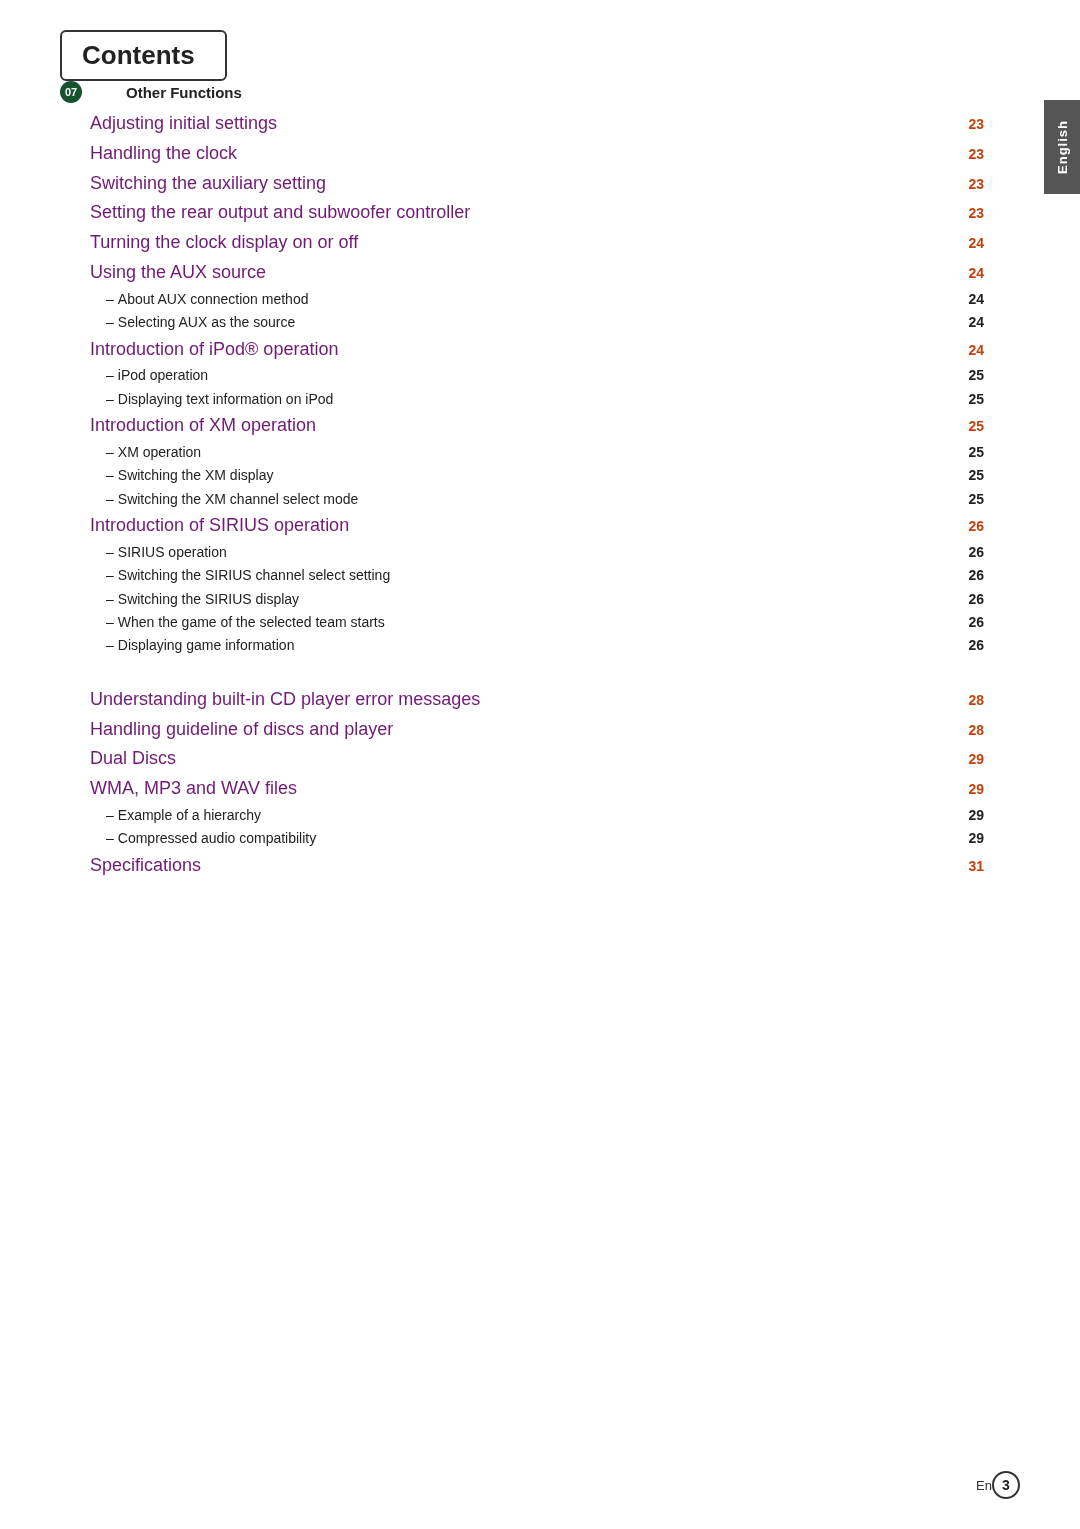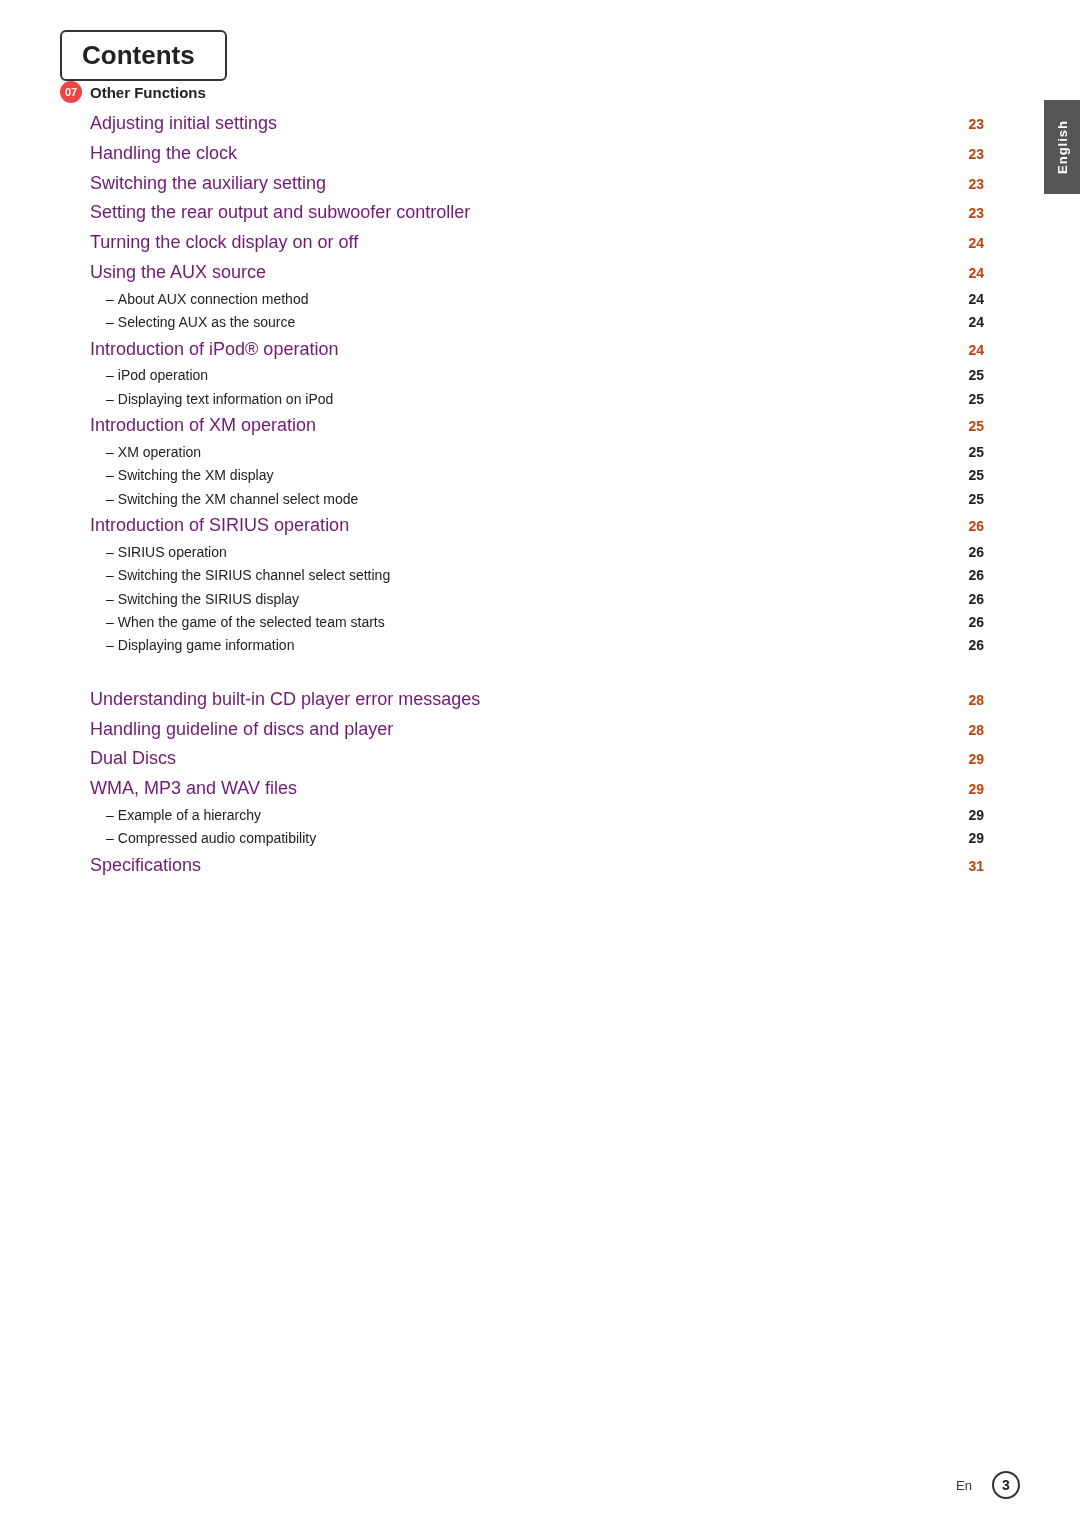--- a/index.html
+++ b/index.html
@@ -71,21 +71,21 @@
 
     .section-header {
       display: flex;
       align-items: center;
       margin-bottom: 6px;
     }
 
     .section-icon-circle {
       width: 22px;
       height: 22px;
-      background: #ef4444;
+      background: #14532d;
       border-radius: 50%;
       display: flex;
       align-items: center;
       justify-content: center;
       margin-right: 8px;
       flex-shrink: 0;
     }
 
     .section-icon-filled {
       width: 22px;
@@ -99,20 +99,21 @@
     .section-icon-number {
       color: #fff;
       font-size: 11px;
       font-weight: bold;
     }
 
     .section-title {
       font-size: 15px;
       font-weight: bold;
       color: #222;
+      margin-left: 36px;
     }
 
     
     .toc-list {
       list-style: none;
       padding-left: 30px;
     }
 
     .toc-entry {
       display: flex;
@@ -169,21 +170,21 @@
       white-space: nowrap;
     }
 
     
     .page-footer {
       position: absolute;
       bottom: 30px;
       right: 60px;
       display: flex;
       align-items: center;
-      gap: 20px;
+      gap: 0;
     }
 
     .page-footer-en {
       font-size: 13px;
       color: #333;
     }
 
     .page-footer-num {
       border: 2px solid #333;
       border-radius: 50%;

